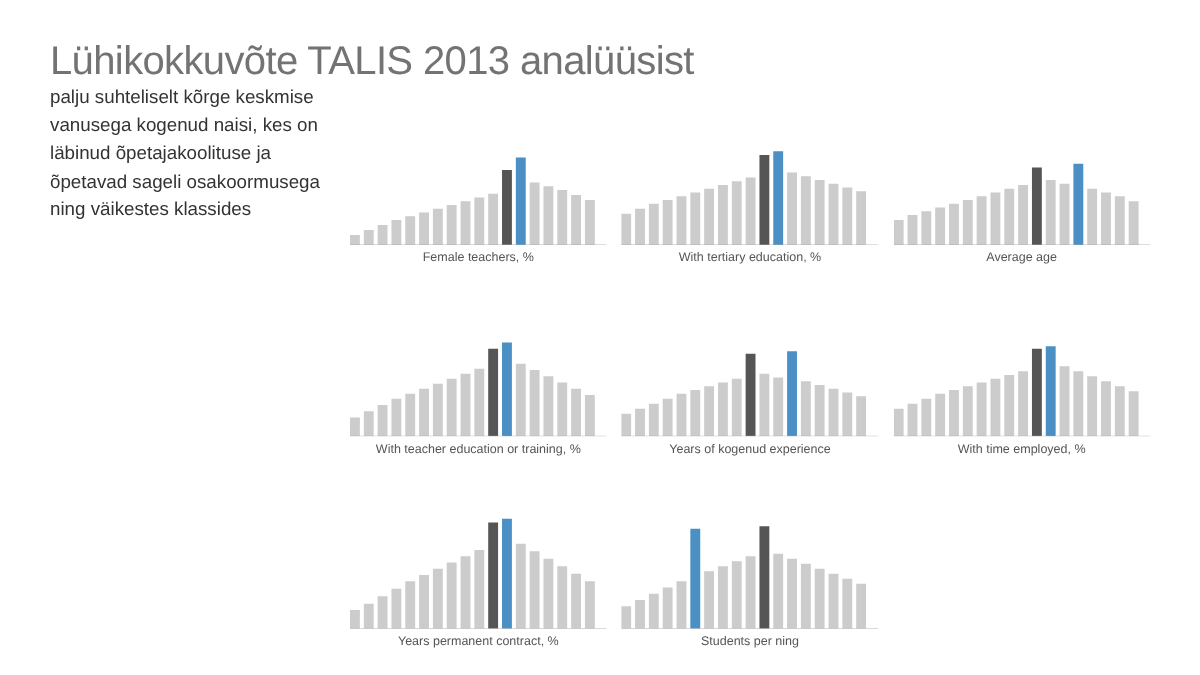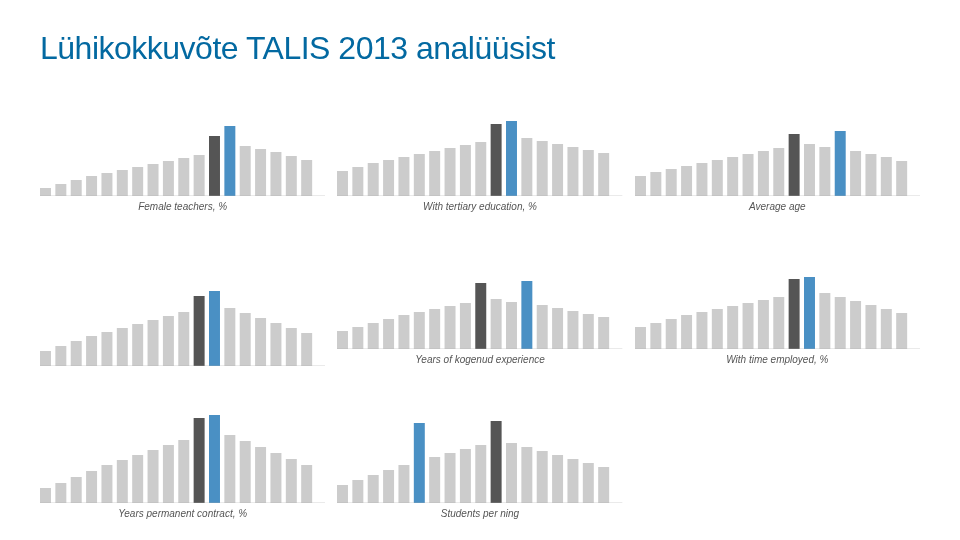--- a/index.html
+++ b/index.html
@@ -13,21 +13,21 @@
     .page {
       width: 960px;
       height: 540px;
       padding: 30px 40px 20px 40px;
       display: flex;
       flex-direction: column;
     }
     .title {
       font-size: 32px;
       font-weight: 300;
-      color: #0369a1;
+      color: #737373;
       letter-spacing: -0.5px;
     }
     .content {
       display: flex;
       flex: 1;
       gap: 0;
     }
     .left-text {
       width: 240px;
       flex-shrink: 0;
@@ -39,21 +39,20 @@
     .charts-area {
       flex: 1;
       display: flex;
       flex-direction: column;
       gap: 8px;
     }
     .chart-row {
       display: flex;
       gap: 12px;
       flex: 1;
-      font-style: italic;
     }
     .chart-cell {
       flex: 1;
       display: flex;
       flex-direction: column;
       align-items: center;
       justify-content: flex-end;
     }
     .chart-cell.empty {
       flex: 1;
@@ -69,20 +68,21 @@
     .bar-chart-svg {
       width: 100%;
     }
   </style>
 </head>
 <body>
 
 <div class="page">
   <div class="title">Lühikokkuvõte TALIS 2013 analüüsist</div>
   <div class="content">
+    <div class="left-text">palju suhteliselt kõrge keskmise vanusega kogenud naisi, kes on läbinud õpetajakoolituse ja õpetavad sageli osakoormusega ning väikestes klassides</div>
     <div class="charts-area">
 
       <div class="chart-row">
         <div class="chart-cell">
           <svg class="bar-chart-svg" viewBox="0 0 130 80" preserveAspectRatio="none" style="height:80px;">
 
             <rect x="0" y="72" width="5" height="8" fill="#ccc"></rect>
             <rect x="7" y="68" width="5" height="12" fill="#ccc"></rect>
             <rect x="14" y="64" width="5" height="16" fill="#ccc"></rect>
             <rect x="21" y="60" width="5" height="20" fill="#ccc"></rect>
@@ -178,20 +178,21 @@
 
             <rect x="77" y="5" width="5" height="75" fill="#4a90c4"></rect>
             <rect x="84" y="22" width="5" height="58" fill="#ccc"></rect>
             <rect x="91" y="27" width="5" height="53" fill="#ccc"></rect>
             <rect x="98" y="32" width="5" height="48" fill="#ccc"></rect>
             <rect x="105" y="37" width="5" height="43" fill="#ccc"></rect>
             <rect x="112" y="42" width="5" height="38" fill="#ccc"></rect>
             <rect x="119" y="47" width="5" height="33" fill="#ccc"></rect>
             <line x1="0" y1="80" x2="130" y2="80" stroke="#aaa" stroke-width="0.5"></line>
           </svg>
+          <div class="chart-label">With teacher education or training, %</div>
         </div>
         <div class="chart-cell">
           <svg class="bar-chart-svg" viewBox="0 0 130 80" preserveAspectRatio="none" style="height:80px;">
             <rect x="0" y="62" width="5" height="18" fill="#ccc"></rect>
             <rect x="7" y="58" width="5" height="22" fill="#ccc"></rect>
             <rect x="14" y="54" width="5" height="26" fill="#ccc"></rect>
             <rect x="21" y="50" width="5" height="30" fill="#ccc"></rect>
             <rect x="28" y="46" width="5" height="34" fill="#ccc"></rect>
             <rect x="35" y="43" width="5" height="37" fill="#ccc"></rect>
             <rect x="42" y="40" width="5" height="40" fill="#ccc"></rect>

